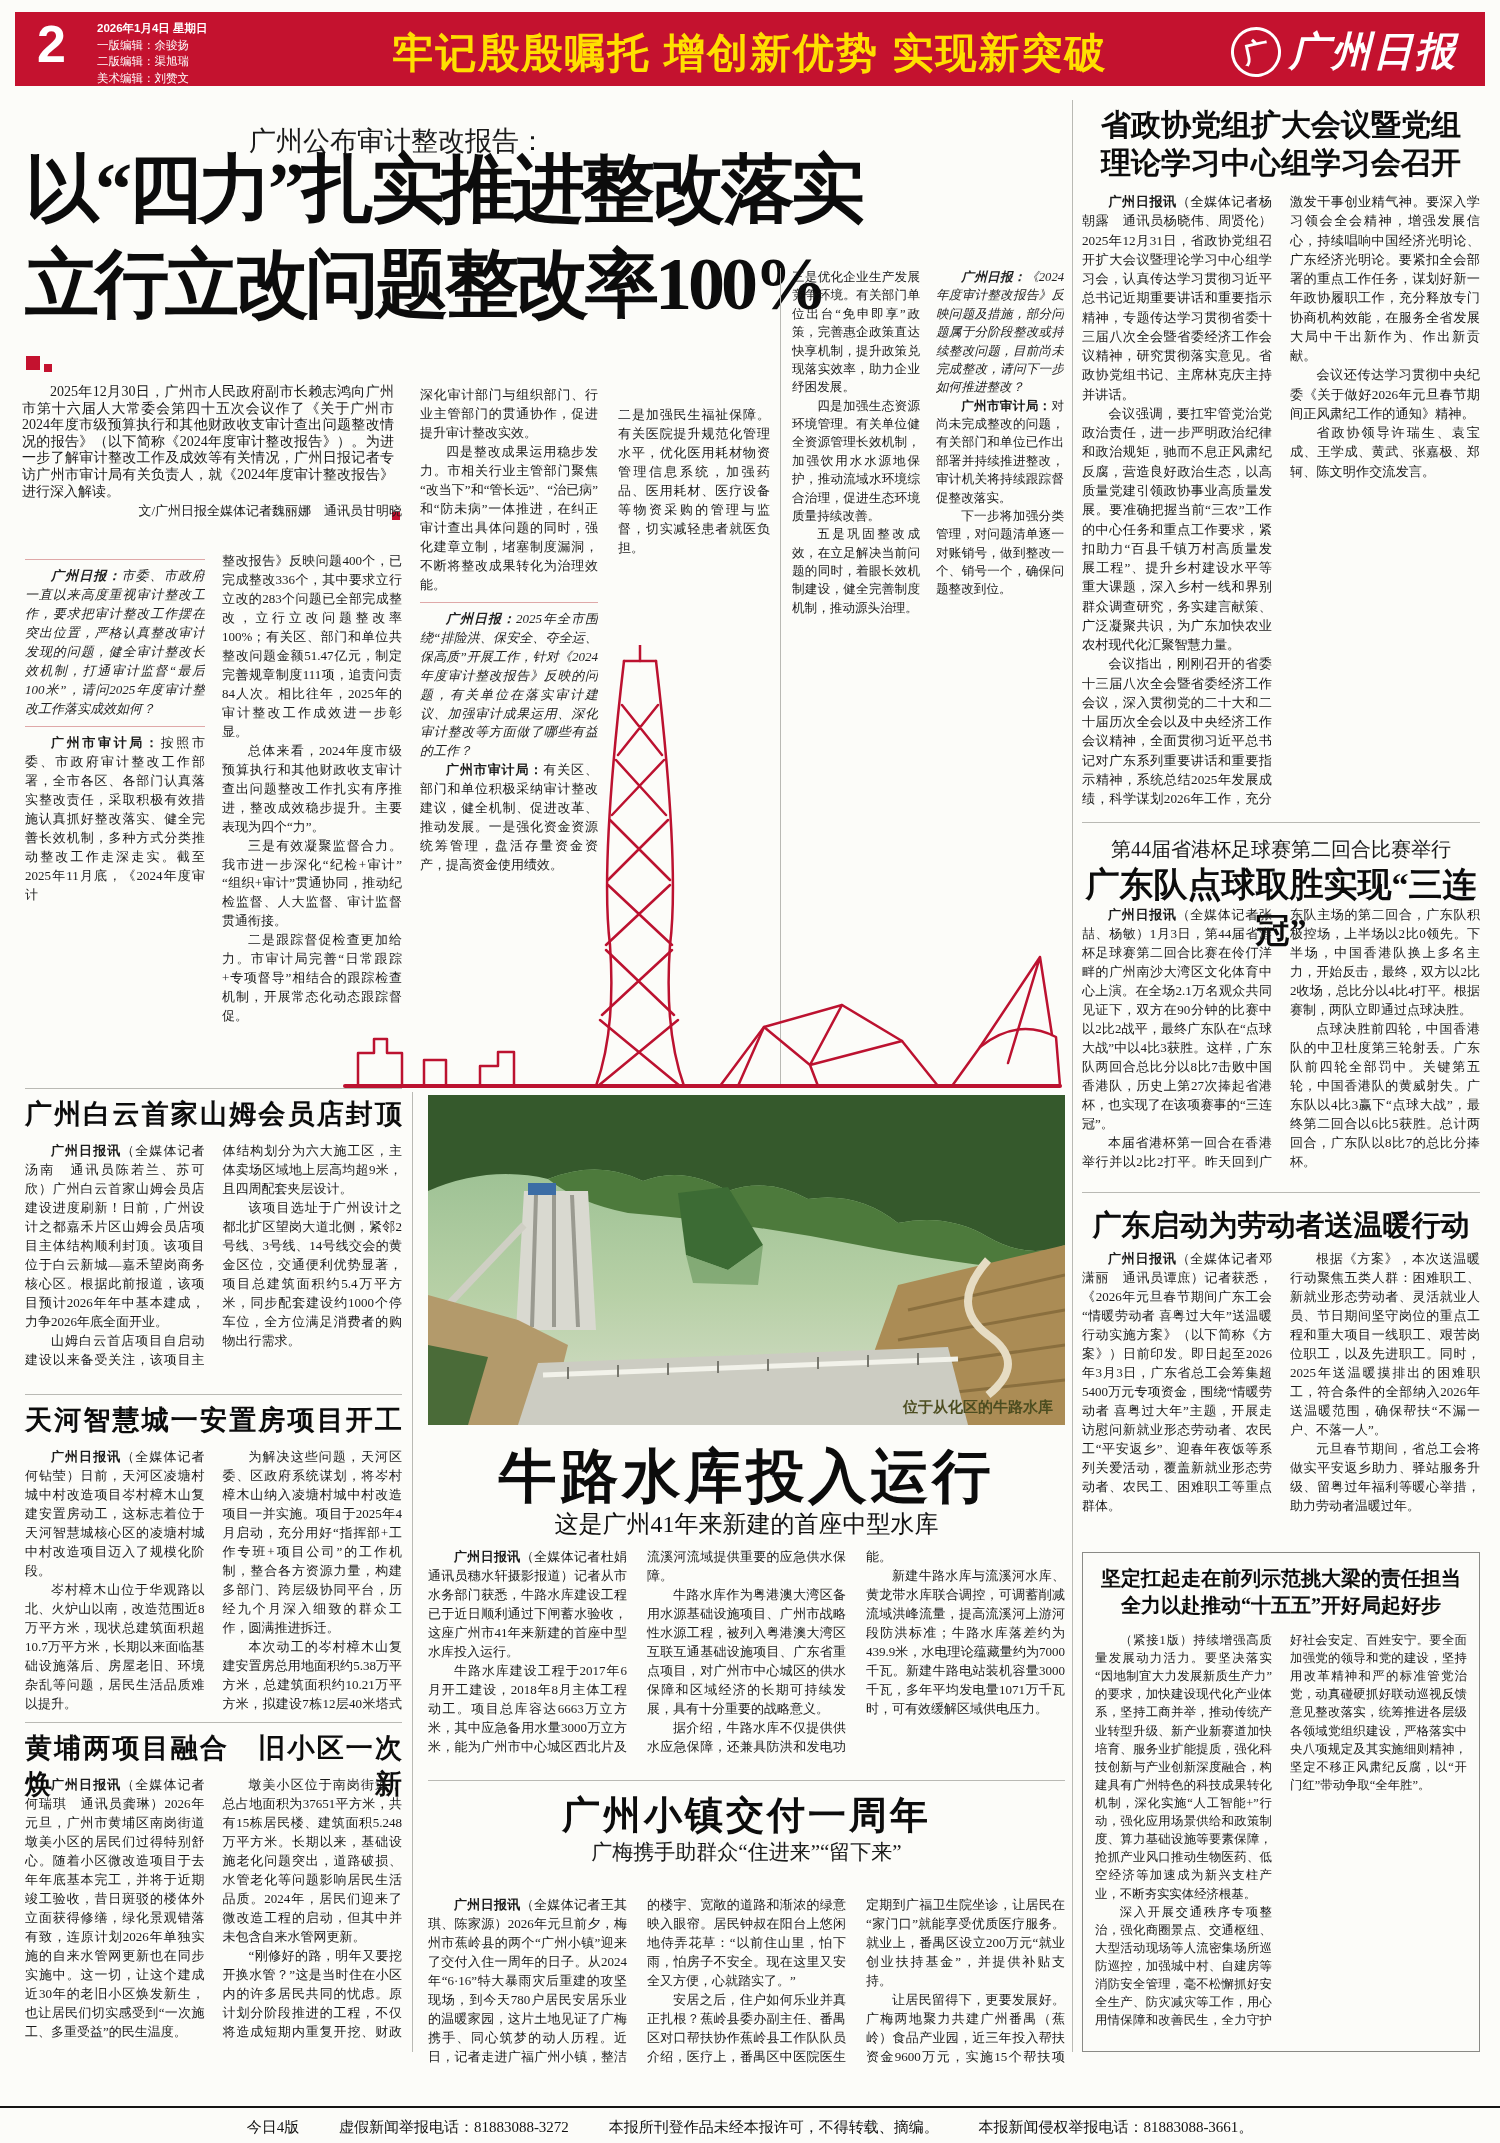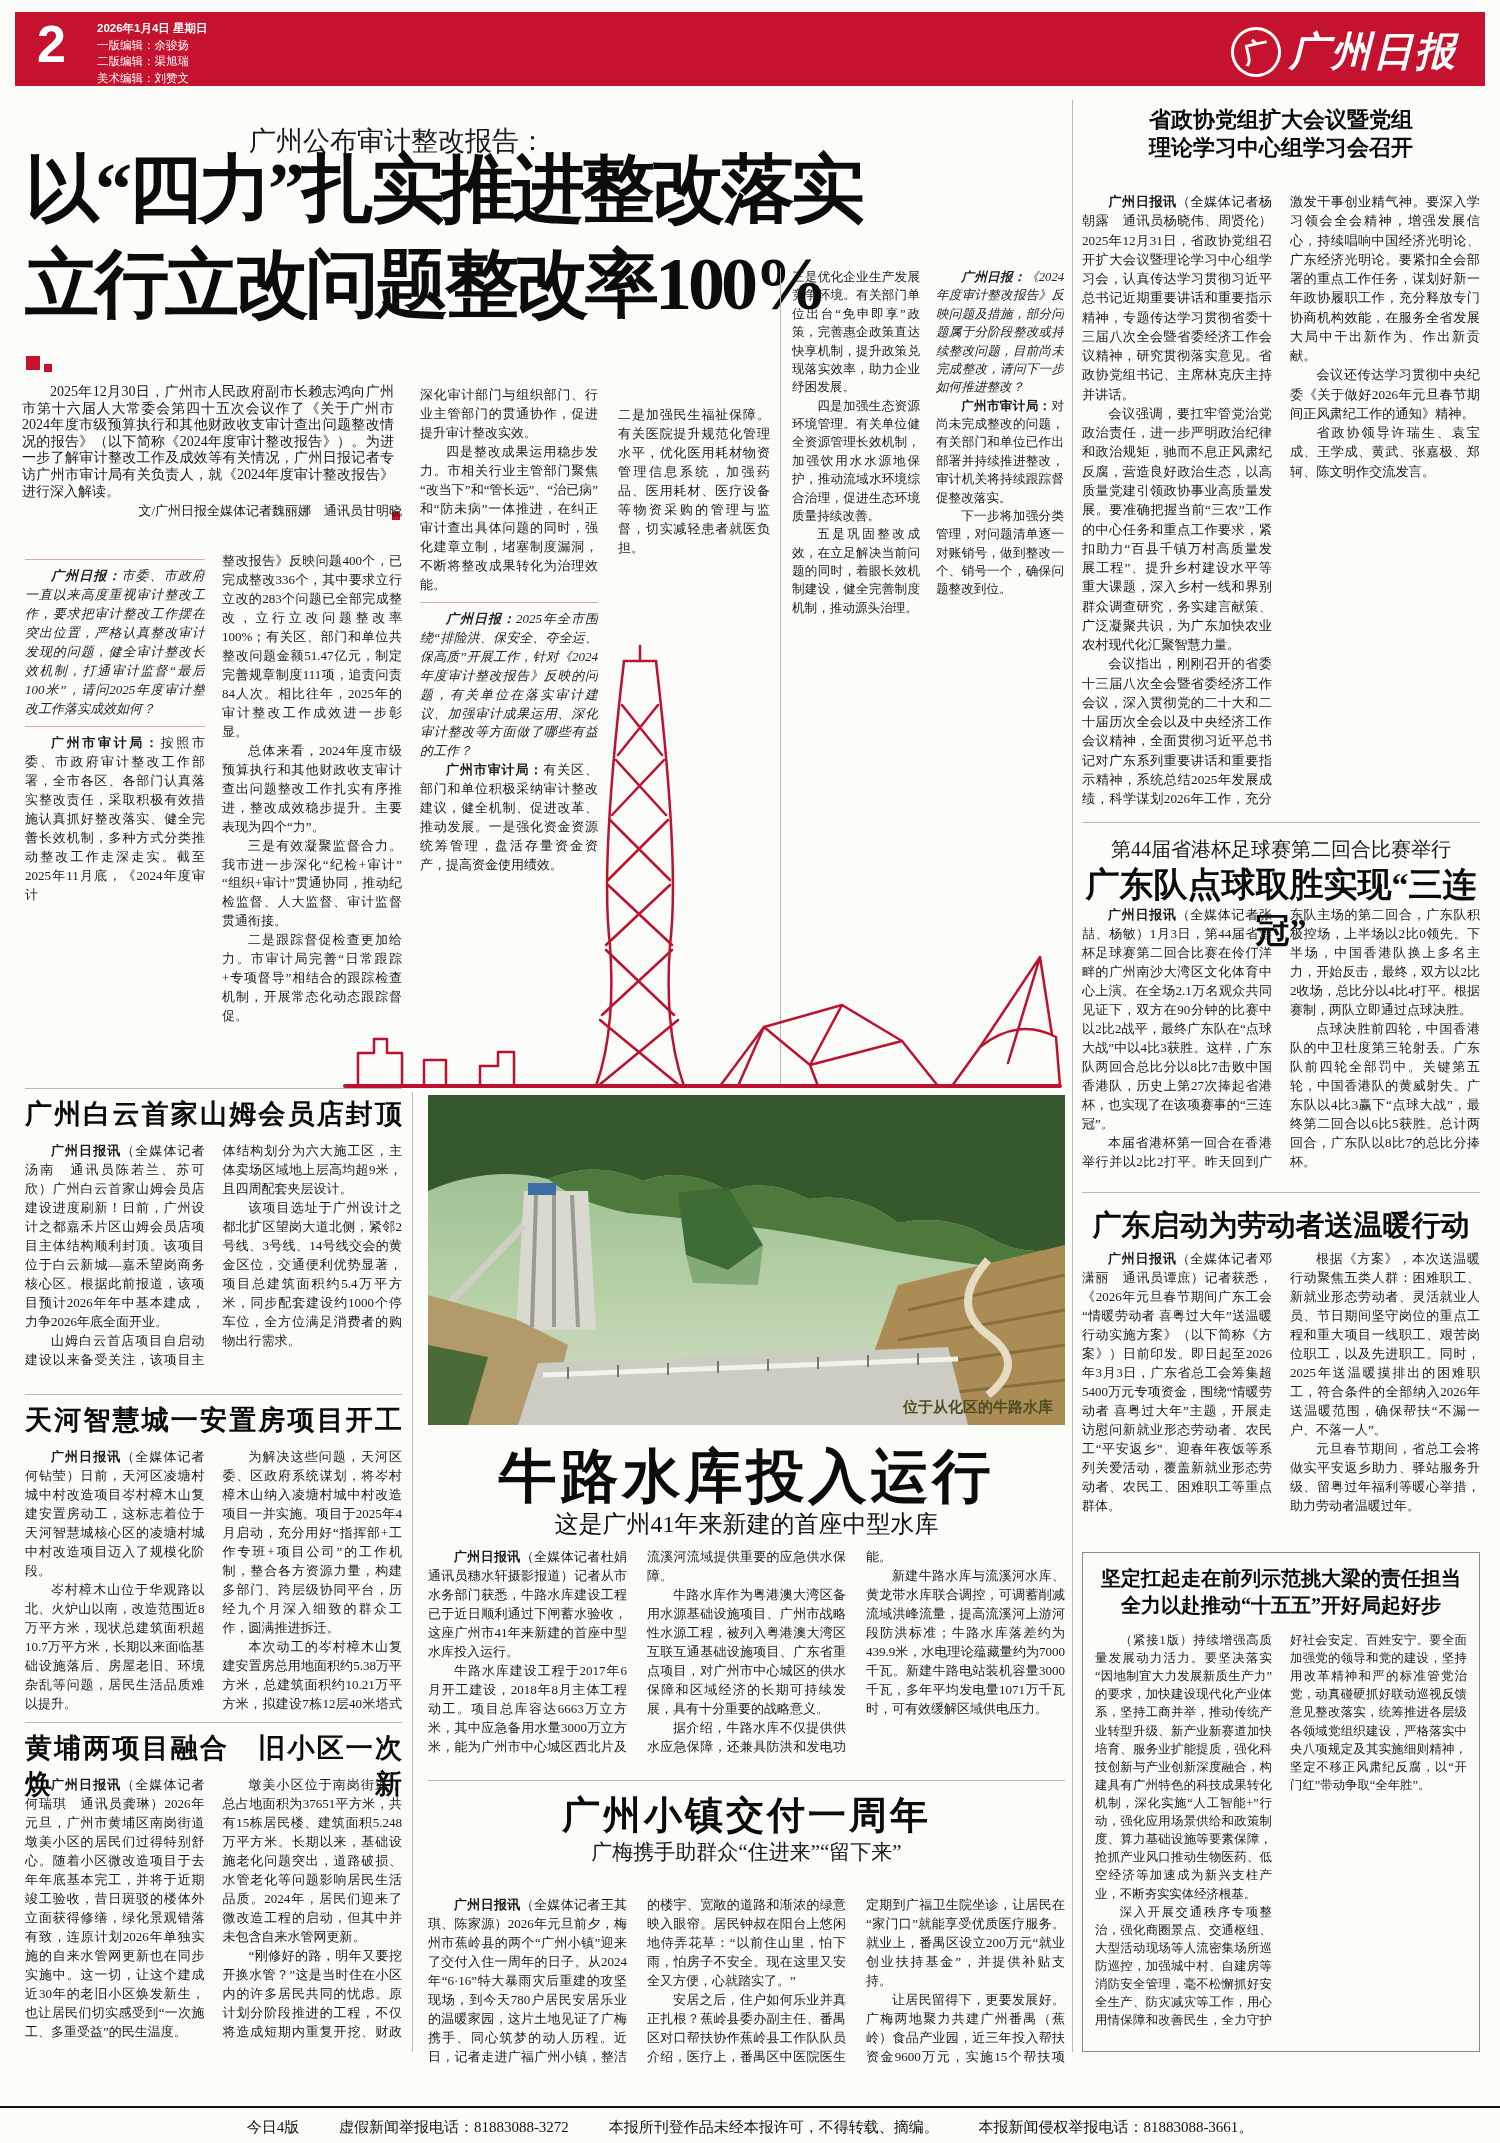--- a/index.html
+++ b/index.html
@@ -51,20 +51,21 @@
 <div class="page">
 
   <div class="masthead-bar">
     <div class="page-num">2</div>
     <div class="edition-info">
       <div style="font-weight:bold;">2026年1月4日 星期日</div>
       <div>一版编辑：余骏扬</div>
       <div>二版编辑：渠旭瑞</div>
       <div>美术编辑：刘赞文</div>
     </div>
+    <div class="slogan">牢记殷殷嘱托  增创新优势  实现新突破</div>
     <div class="logo">
       <div class="logo-circle">广</div>
       <div class="logo-text">广州日报</div>
     </div>
   </div>
 
   <div class="abs center" style="left:25px;top:123px;width:745px;font-size:27px;">广州公布审计整改报告：</div>
   <div class="abs center serif-b main-h" style="left:25px;top:150px;width:745px;">以“四力”扎实推进整改落实</div>
   <div class="abs center serif-b main-h" style="left:25px;top:245px;width:745px;">立行立改问题整改率100%</div>
 
@@ -221,21 +222,21 @@
   </div>
 
   <div class="abs center serif-b" style="left:428px;top:1790px;width:637px;font-size:38px;letter-spacing:3px;">广州小镇交付一周年</div>
   <div class="abs center" style="left:428px;top:1838px;width:637px;font-size:21px;">广梅携手助群众“住进来”“留下来”</div>
   <div class="abs txt cols3" style="left:428px;top:1872px;width:637px;height:178px;margin-top:24px;">
     <p><b>广州日报讯</b><span>（全媒体记者王其琪、陈家源）</span><span>2026年元旦前夕，梅州市蕉岭县的两个“广州小镇”迎来了交付入住一周年的日子。从2024年“6·16”特大暴雨灾后重建的攻坚现场，到今天780户居民安居乐业的温暖家园，这片土地见证了广梅携手、同心筑梦的动人历程。近日，记者走进广福广州小镇，整洁的楼宇、宽敞的道路和渐浓的绿意映入眼帘。居民钟叔在阳台上悠闲地侍弄花草：“以前住山里，怕下雨，怕房子不安全。现在这里又安全又方便，心就踏实了。”</span></p>
     <p>安居之后，住户如何乐业并真正扎根？蕉岭县委办副主任、番禺区对口帮扶协作蕉岭县工作队队员介绍，医疗上，番禺区中医院医生定期到广福卫生院坐诊，让居民在“家门口”就能享受优质医疗服务。就业上，番禺区设立200万元“就业创业扶持基金”，并提供补贴支持。</p>
     <p>让居民留得下，更要发展好。广梅两地聚力共建广州番禺（蕉岭）食品产业园，近三年投入帮扶资金9600万元，实施15个帮扶项目，为当地居民提供了坚实的就业平台。</p>
   </div>
 
-  <div class="abs center serif-b" style="left:1082px;top:106px;width:398px;font-size:22px;line-height:1.25;">
+  <div class="abs center serif-b" style="left:1082px;top:106px;width:398px;font-size:30px;line-height:1.25;">
     <div>省政协党组扩大会议暨党组</div>
     <div>理论学习中心组学习会召开</div>
   </div>
   <div class="abs txt cols2" style="left:1082px;top:192px;width:398px;height:622px;font-size:13.2px;">
     <p><b>广州日报讯</b><span>（全媒体记者杨朝露　通讯员杨晓伟、周贤伦）</span><span>2025年12月31日，省政协党组召开扩大会议暨理论学习中心组学习会，认真传达学习贯彻习近平总书记近期重要讲话和重要指示精神，专题传达学习贯彻省委十三届八次全会暨省委经济工作会议精神，研究贯彻落实意见。省政协党组书记、主席林克庆主持并讲话。</span></p>
     <p>会议强调，要扛牢管党治党政治责任，进一步严明政治纪律和政治规矩，驰而不息正风肃纪反腐，营造良好政治生态，以高质量党建引领政协事业高质量发展。要准确把握当前“三农”工作的中心任务和重点工作要求，紧扣助力“百县千镇万村高质量发展工程”、提升乡村建设水平等重大课题，深入乡村一线和界别群众调查研究，务实建言献策、广泛凝聚共识，为广东加快农业农村现代化汇聚智慧力量。</p>
     <p>会议指出，刚刚召开的省委十三届八次全会暨省委经济工作会议，深入贯彻党的二十大和二十届历次全会以及中央经济工作会议精神，全面贯彻习近平总书记对广东系列重要讲话和重要指示精神，系统总结2025年发展成绩，科学谋划2026年工作，充分激发干事创业精气神。要深入学习领会全会精神，增强发展信心，持续唱响中国经济光明论、广东经济光明论。要紧扣全会部署的重点工作任务，谋划好新一年政协履职工作，充分释放专门协商机构效能，在服务全省发展大局中干出新作为、作出新贡献。</p>
     <p>会议还传达学习贯彻中央纪委《关于做好2026年元旦春节期间正风肃纪工作的通知》精神。</p>
     <p>省政协领导许瑞生、袁宝成、王学成、黄武、张嘉极、郑轲、陈文明作交流发言。</p>
   </div>

